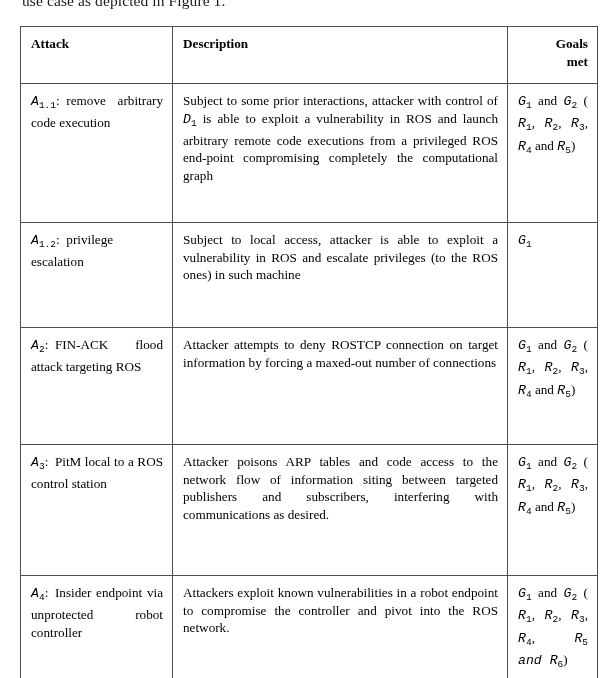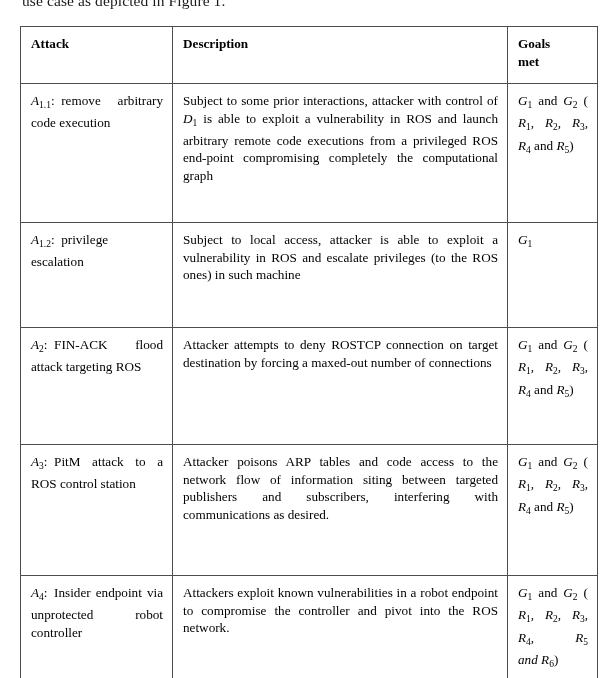--- a/index.html
+++ b/index.html
@@ -61,20 +61,21 @@
     text-align: left;
     font-size: 13.6px;
     padding-top: 9px;
     height: 40px;
   }
   thead th .hdr-lines {
     display: block;
   }
   thead th .hdr-lines span {
     display: block;
+    text-align: right;
   }
 
   td.attack-cell {
     text-align: justify;
     text-align-last: left;
     hyphens: manual;
   }
   td.desc-cell {
     text-align: justify;
     text-align-last: left;
@@ -88,21 +89,21 @@
   
   tr.row-h1 td { height: 122px; }
   tr.row-h2 td { height: 88px; margin-left: 13px; }
   tr.row-h3 td { height: 100px; }
   tr.row-h4 td { height: 114px; }
   tr.row-h5 td { height: 100px; }
 
   
   .mvar {
     font-style: italic;
-    font-family: Liberation Serif, serif;
+    font-family: Liberation Mono, monospace;
   }
   .msub {
     font-size: 0.72em;
     vertical-align: -0.28em;
     font-style: normal;
     letter-spacing: 0;
   }
   .mvar .msub { font-style: normal; }
 
   .nowrapish { white-space: nowrap; }
@@ -137,25 +138,25 @@
         <td class="desc-cell">Subject to some prior interactions, attacker with control of <span class="mvar">D<span class="msub">1</span></span> is able to exploit a vulnerability in ROS and launch arbitrary remote code executions from a privileged ROS end-point compromising completely the computational graph</td>
         <td class="goals-cell"><span class="nowrapish"><span class="mvar">G<span class="msub">1</span></span> and</span> <span class="nowrapish"><span class="mvar">G<span class="msub">2</span></span> (</span> <span class="nowrapish"><span class="mvar">R<span class="msub">1</span></span>,</span> <span class="nowrapish"><span class="mvar">R<span class="msub">2</span></span>,</span> <span class="nowrapish"><span class="mvar">R<span class="msub">3</span></span>,</span> <span class="nowrapish"><span class="mvar">R<span class="msub">4</span></span> and</span> <span class="nowrapish"><span class="mvar">R<span class="msub">5</span></span>)</span></td>
       </tr>
       <tr class="row-h2">
         <td class="attack-cell"><span><span class="mvar">A<span class="msub">1.2</span></span>: </span><span>privilege escalation</span></td>
         <td class="desc-cell">Subject to local access, attacker is able to exploit a vulnerability in ROS and escalate privileges (to the ROS ones) in such machine</td>
         <td class="goals-cell"><span class="nowrapish"><span class="mvar">G<span class="msub">1</span></span></span></td>
       </tr>
       <tr class="row-h3">
         <td class="attack-cell"><span><span class="mvar">A<span class="msub">2</span></span>: </span><span>FIN-ACK flood attack targeting ROS</span></td>
-        <td class="desc-cell">Attacker attempts to deny ROSTCP connection on target destination by forcing a maxed-out number of connections</td>
+        <td class="desc-cell">Attacker attempts to deny ROSTCP connection on target information by forcing a maxed-out number of connections</td>
         <td class="goals-cell"><span class="nowrapish"><span class="mvar">G<span class="msub">1</span></span> and</span> <span class="nowrapish"><span class="mvar">G<span class="msub">2</span></span> (</span> <span class="nowrapish"><span class="mvar">R<span class="msub">1</span></span>,</span> <span class="nowrapish"><span class="mvar">R<span class="msub">2</span></span>,</span> <span class="nowrapish"><span class="mvar">R<span class="msub">3</span></span>,</span> <span class="nowrapish"><span class="mvar">R<span class="msub">4</span></span> and</span> <span class="nowrapish"><span class="mvar">R<span class="msub">5</span></span>)</span></td>
       </tr>
       <tr class="row-h4">
-        <td class="attack-cell"><span><span class="mvar">A<span class="msub">3</span></span>: </span><span>PitM attack to a ROS control station</span></td>
+        <td class="attack-cell"><span><span class="mvar">A<span class="msub">3</span></span>: </span><span>PitM local to a ROS control station</span></td>
         <td class="desc-cell">Attacker poisons ARP tables and code access to the network flow of information siting between targeted publishers and subscribers, interfering with communications as desired.</td>
         <td class="goals-cell"><span class="nowrapish"><span class="mvar">G<span class="msub">1</span></span> and</span> <span class="nowrapish"><span class="mvar">G<span class="msub">2</span></span> (</span> <span class="nowrapish"><span class="mvar">R<span class="msub">1</span></span>,</span> <span class="nowrapish"><span class="mvar">R<span class="msub">2</span></span>,</span> <span class="nowrapish"><span class="mvar">R<span class="msub">3</span></span>,</span> <span class="nowrapish"><span class="mvar">R<span class="msub">4</span></span> and</span> <span class="nowrapish"><span class="mvar">R<span class="msub">5</span></span>)</span></td>
       </tr>
       <tr class="row-h5">
         <td class="attack-cell"><span><span class="mvar">A<span class="msub">4</span></span>: </span><span>Insider endpoint via unprotected robot controller</span></td>
         <td class="desc-cell">Attackers exploit known vulnerabilities in a robot endpoint to compromise the controller and pivot into the ROS network.</td>
         <td class="goals-cell"><span class="nowrapish"><span class="mvar">G<span class="msub">1</span></span> and</span> <span class="nowrapish"><span class="mvar">G<span class="msub">2</span></span> (</span> <span class="nowrapish"><span class="mvar">R<span class="msub">1</span></span>,</span> <span class="nowrapish"><span class="mvar">R<span class="msub">2</span></span>,</span> <span class="nowrapish"><span class="mvar">R<span class="msub">3</span></span>,</span> <span class="nowrapish"><span class="mvar">R<span class="msub">4</span></span>,</span> <span class="nowrapish"><span class="mvar">R<span class="msub">5</span></span></span> <span class="nowrapish"><span class="mvar">and R<span class="msub">6</span></span>)</span></td>
       </tr>
     </tbody>
   </table>

